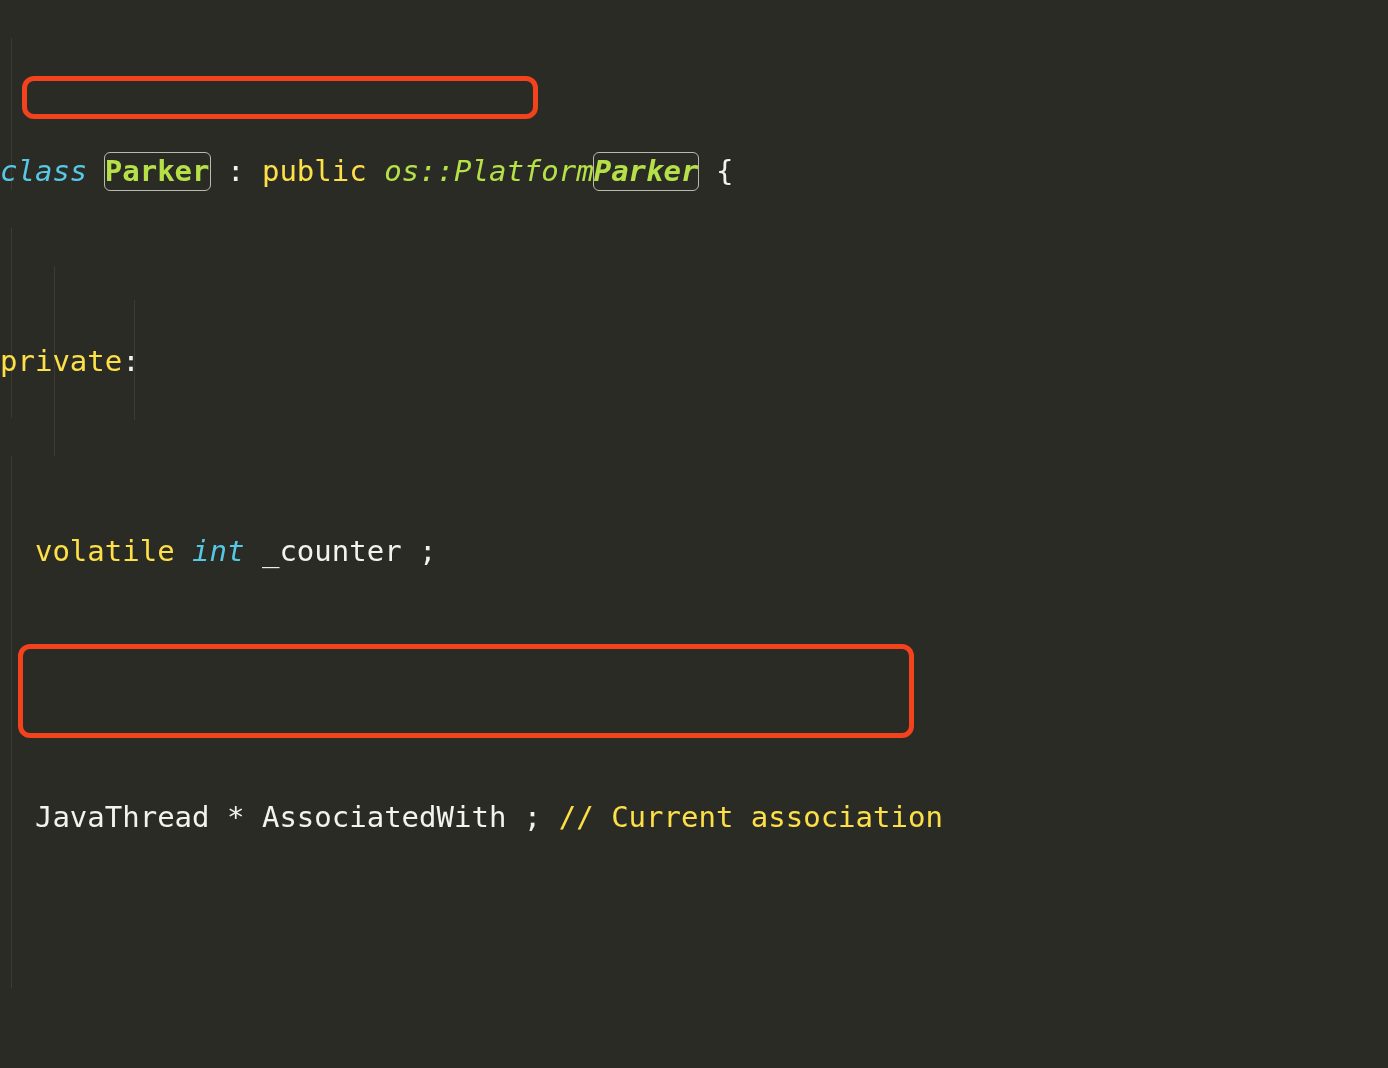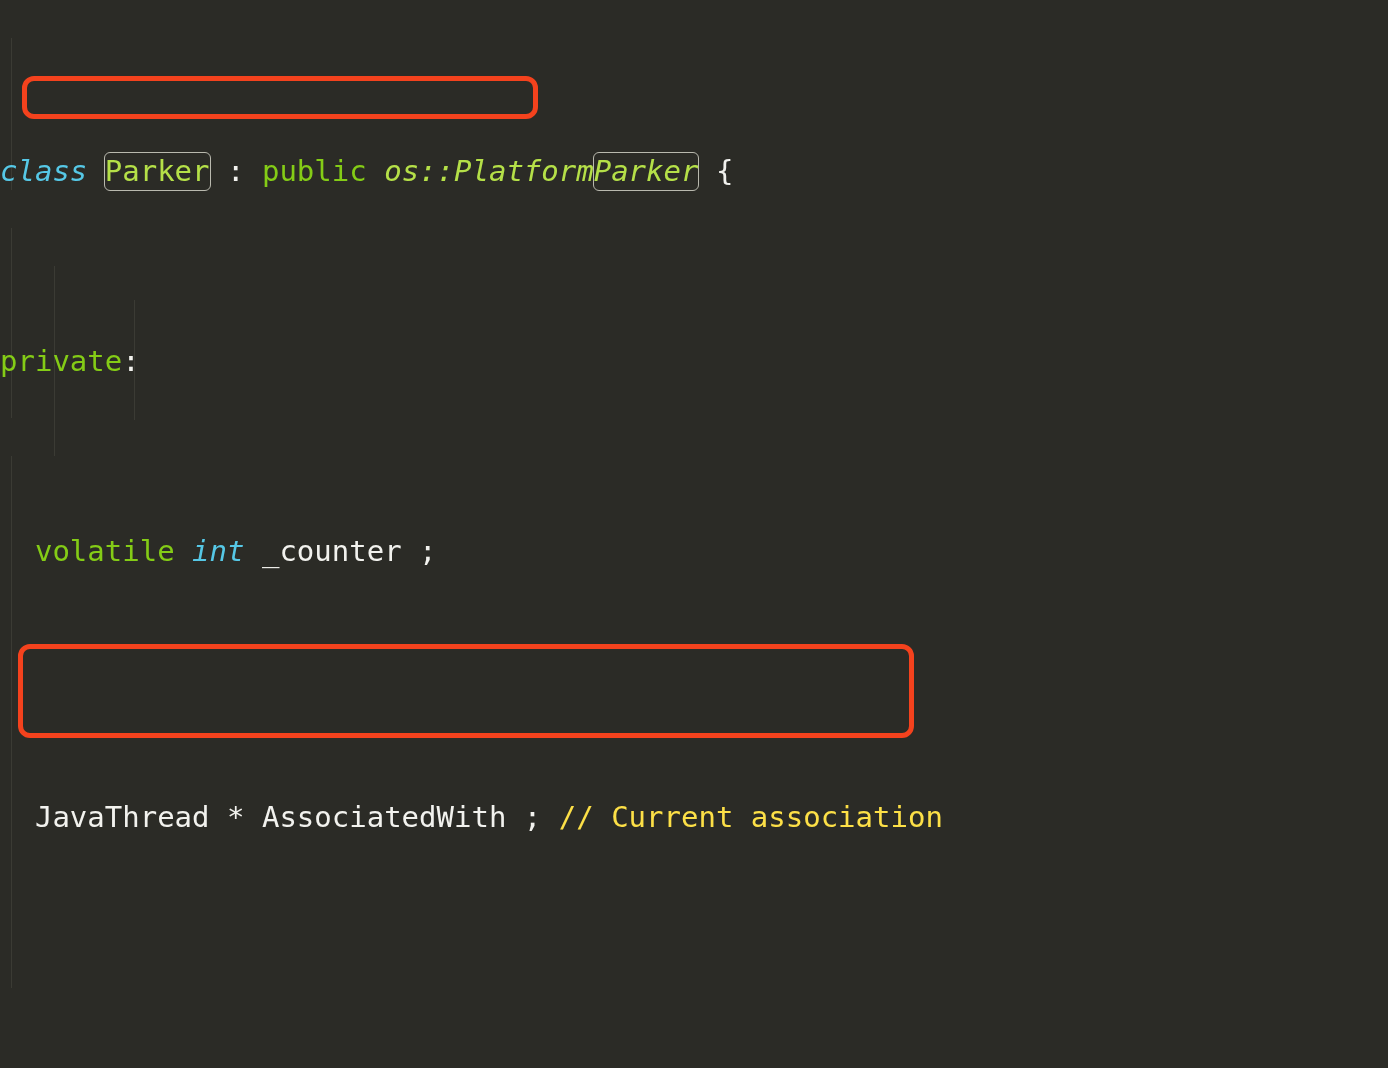--- a/index.html
+++ b/index.html
@@ -31,32 +31,33 @@
     z-index: 2;
   }
   .line {
     height: 38px;
     white-space: pre;
     position: relative;
   }
 
   
   .tok-plain   { color: #f2f2ee; }
-  .tok-kw      { color: #84cc16; }          
+  .tok-kw      { color: #fde047; }          
   .tok-type    { color: #56c8e6; font-style: italic; }  
   .tok-cls     { color: #b5e048; }          
   .tok-clsi    { color: #b5e048; font-style: italic; }          
   .tok-cmt     { color: #fde047; }
 
   
   .match {
     outline: 1px solid #b9b9ae;
     border-radius: 5px;
     padding: 1px 0 2px 0;
     box-decoration-break: clone;
+    font-weight: bold;
     -webkit-box-decoration-break: clone;
   }
 
   
   .guide {
     position: absolute;
     width: 1px;
     background: #3b3b34;
     z-index: 1;
   }

